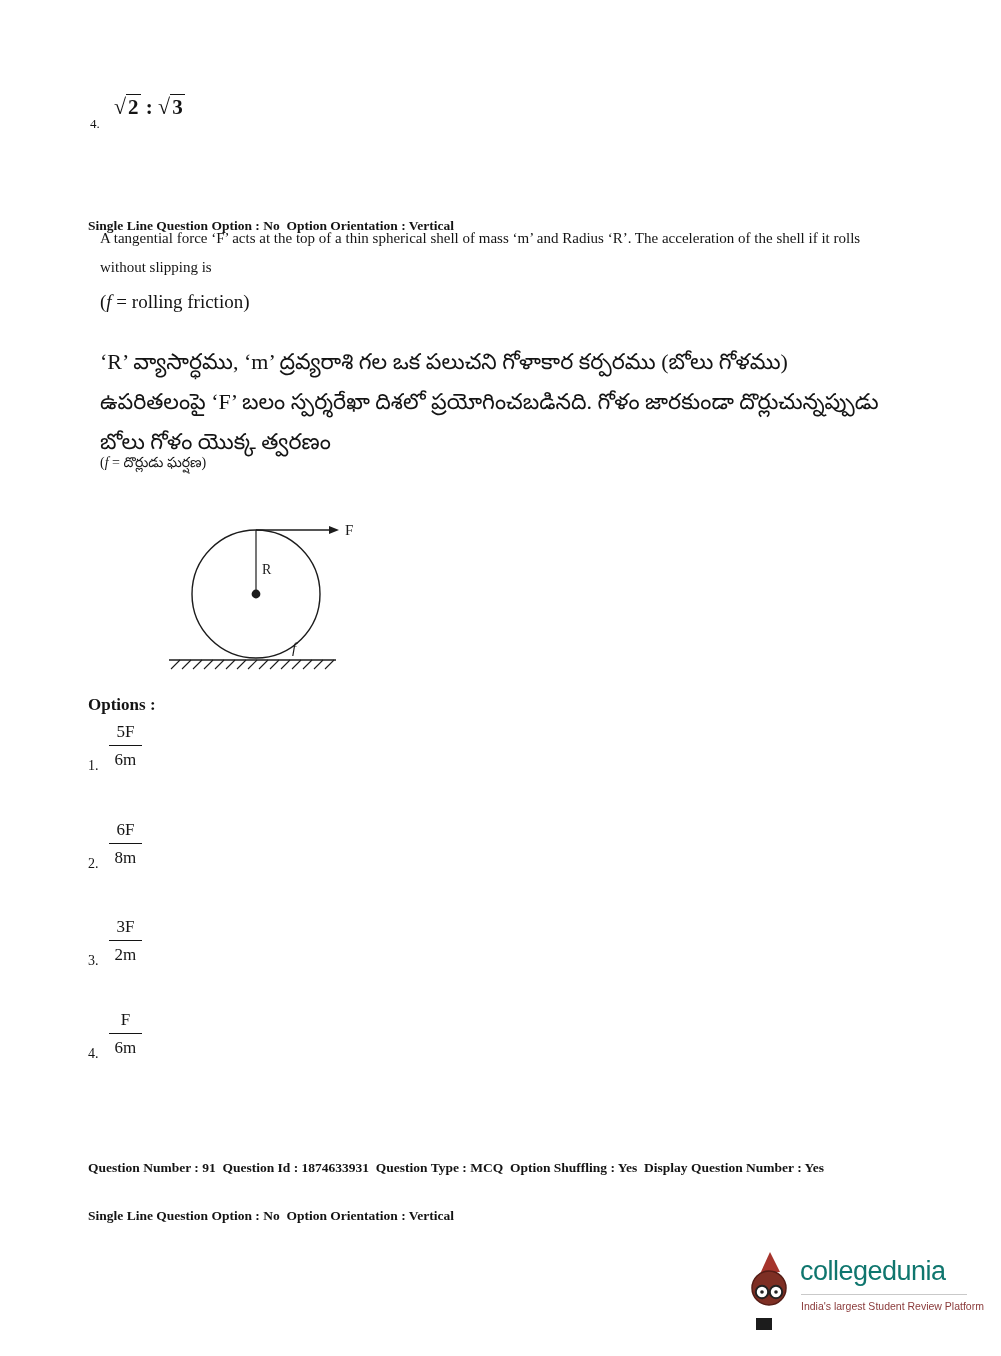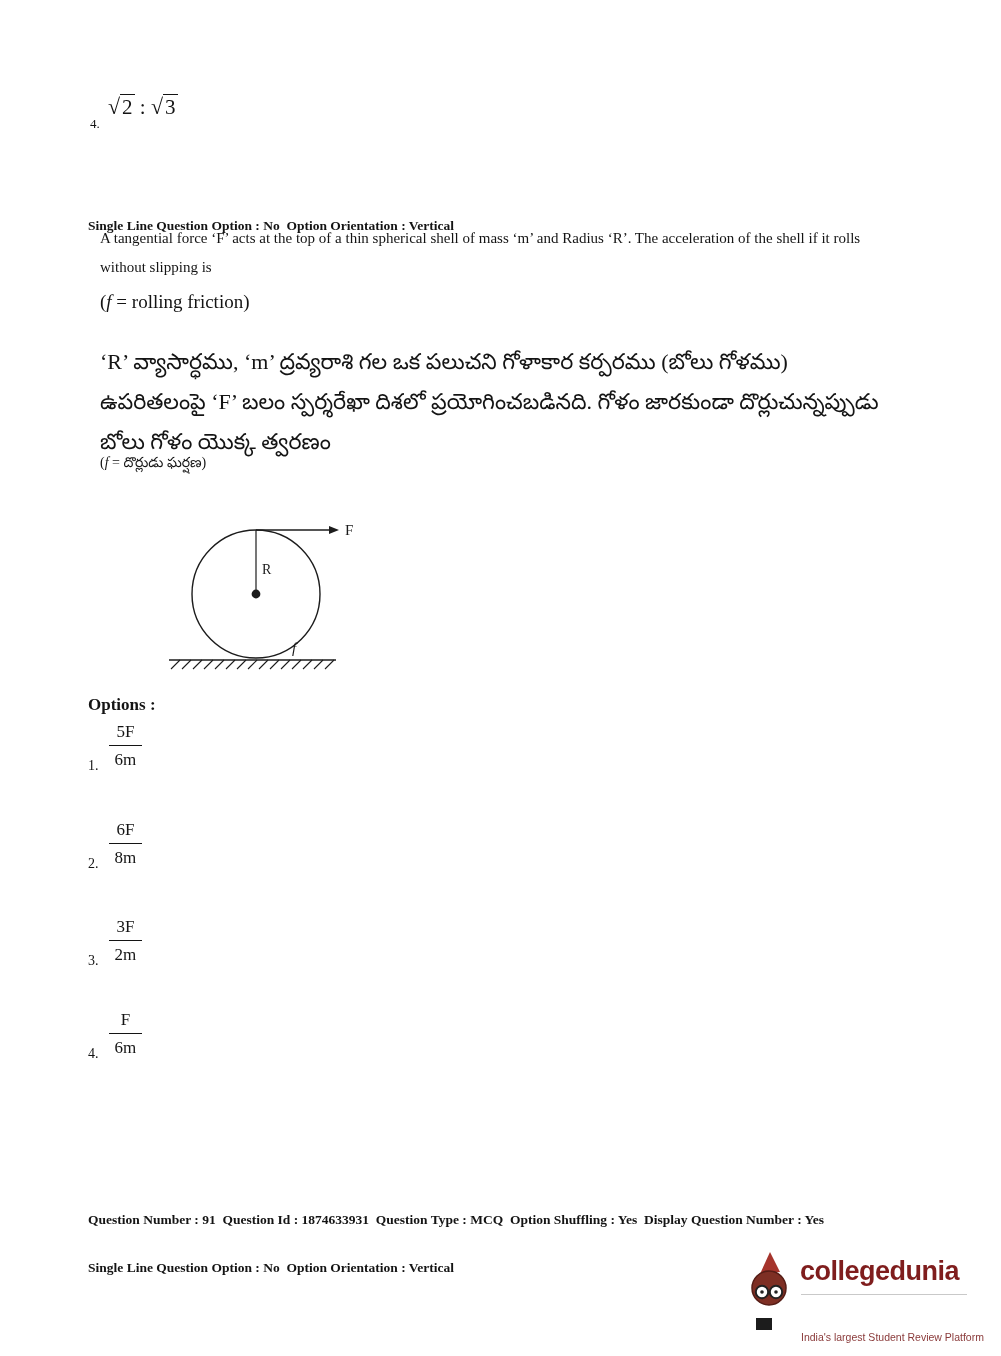--- a/index.html
+++ b/index.html
@@ -8,32 +8,32 @@
     width:1001px;height:1356px;
     background:#ffffff;
     font-family:"Liberation Serif", serif;
     color:#141414;
     overflow:hidden;
   }
 
   
   .prev-opt{position:absolute;left:90px;top:94px;}
   .prev-opt .opt-num{position:absolute;left:0px;top:22px;font-size:13px;}
-  .prev-opt .expr{position:absolute;left:18px;top:0px;font-size:21px;white-space:nowrap;}
+  .prev-opt .expr{position:absolute;left:24px;top:0px;font-size:21px;white-space:nowrap;font-weight:bold;}
   .sqrt-sign{font-size:22px;}
   .radicand{border-top:1.4px solid #141414;padding:0 2px;}
 
   
   .qheader{
     position:absolute;left:88px;width:815px;
     font-weight:bold;font-size:13.5px;line-height:16px;
     white-space:pre-wrap;
   }
   .qheader-90{top:186px;}
-  .qheader-91{top:1180px;}
+  .qheader-91{top:1128px;}
 
   
   .qtext-en{
     position:absolute;left:100px;top:224px;width:790px;
     font-size:15px;line-height:29px;
   }
   .note-en{position:absolute;left:100px;top:291px;font-size:19px;}
   .note-f{font-style:italic;}
 
   
@@ -62,26 +62,26 @@
   .option-2{top:816px;}
   .option-3{top:913px;}
   .option-4{top:1006px;}
 
   
   .logo{position:absolute;left:740px;top:1248px;width:235px;height:90px;font-family:"Liberation Sans", sans-serif;}
   .logo-mascot{position:absolute;left:4px;top:4px;}
   .logo-body-square{position:absolute;left:16px;top:70px;width:16px;height:12px;background:#1c1c1c;}
   .logo-brand{
     position:absolute;left:60px;top:8px;
-    font-size:27px;font-weight:bold;color:#7f1d1d;letter-spacing:-0.5px;
+    font-size:27px;font-weight:normal;color:#0f766e;letter-spacing:-0.5px;
   }
   .logo-divider{position:absolute;left:61px;top:46px;width:166px;height:1px;background:#c9c9c9;}
   .logo-tagline{
     position:absolute;left:61px;top:52px;
-    font-size:10.5px;color:#8a3a3a;white-space:nowrap;margin-top:31px;
+    font-size:10.5px;color:#8a3a3a;white-space:nowrap;
   }
 </style>
 </head>
 <body>
 
 <div class="page">
 
   <div class="prev-opt">
     <span class="opt-num">4.</span>
     <span class="expr"><span class="sqrt-sign">√</span><span class="radicand">2</span><span> : </span><span class="sqrt-sign">√</span><span class="radicand">3</span></span>

